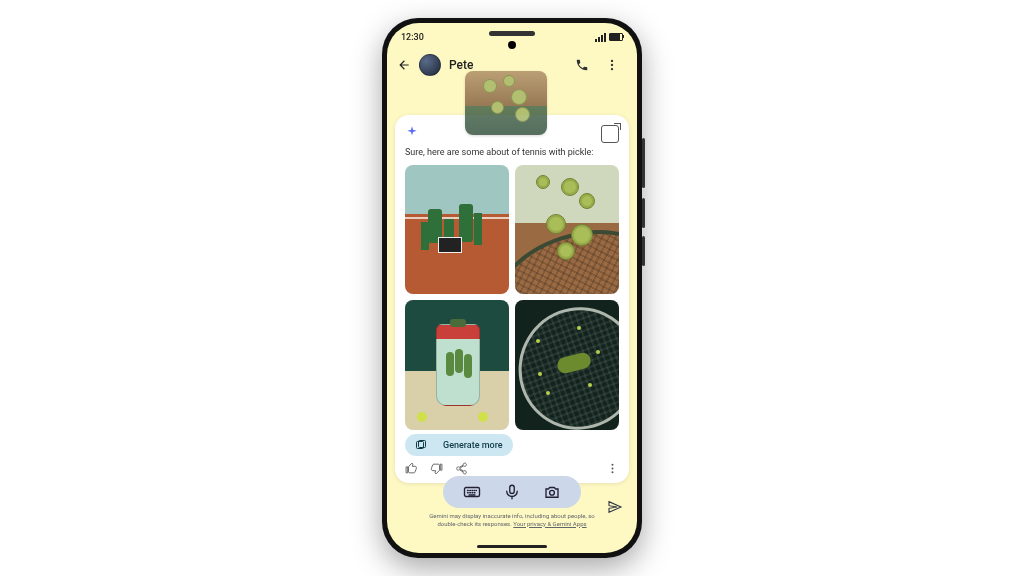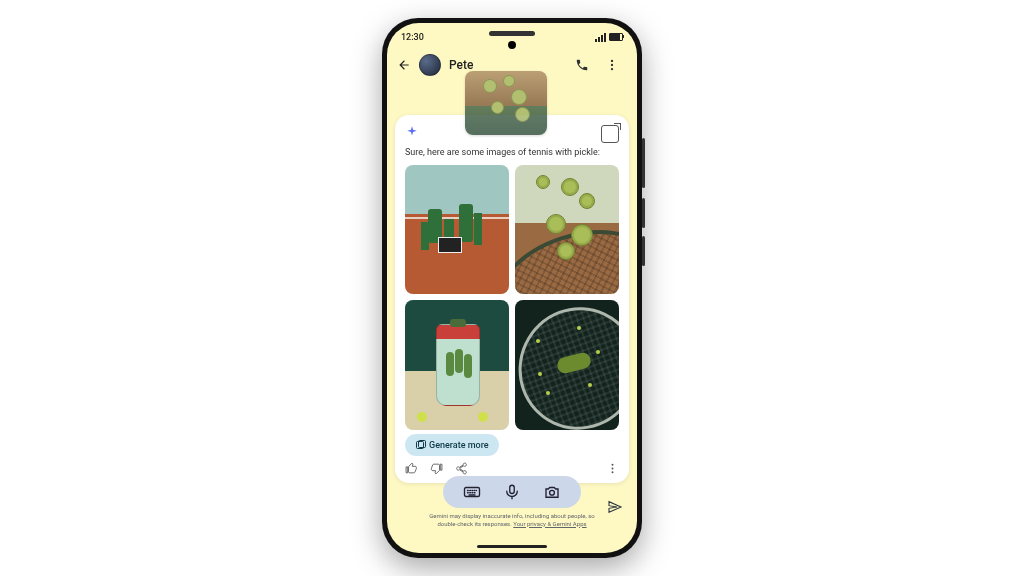--- a/index.html
+++ b/index.html
@@ -57,21 +57,21 @@
   .t3 .jar{position:absolute;left:30%;top:18%;width:40%;height:62%;background:linear-gradient(180deg,#c9403a 0 18%,#bfe0cf 18% 100%);border-radius:6px 6px 10px 10px;border:1px solid rgba(0,0,0,.2)}
   .t3 .jar::before{content:"";position:absolute;top:-6px;left:30%;width:40%;height:8px;background:#4a6b3a;border-radius:3px}
   .t3 .pk{position:absolute;width:8px;height:24px;background:#5a8a3f;border-radius:4px}
   .t3 .ball{position:absolute;width:10px;height:10px;border-radius:50%;background:#cfe04a;bottom:6%}
   
   .t4{background:#12231d}
   .t4 .racket{position:absolute;right:-20%;top:5%;width:110%;height:90%;border:3px solid #aeb7ad;border-radius:50%;transform:rotate(25deg);background:repeating-linear-gradient(45deg,rgba(255,255,255,.08) 0 2px,transparent 2px 6px),repeating-linear-gradient(-45deg,rgba(255,255,255,.08) 0 2px,transparent 2px 6px)}
   .t4 .pickle{position:absolute;left:40%;top:42%;width:34px;height:16px;background:#6c8b2f;border-radius:8px;transform:rotate(-15deg)}
   .t4 .spark{position:absolute;width:4px;height:4px;background:#b8cf4b;border-radius:50%}
 
-  .gen-more{margin-top:4px;align-self:flex-start;display:inline-flex;align-items:center;gap:2px;background:#cde7f2;border-radius:14px;padding:5px 10px;font-size:9px;color:#103a4a;font-weight:500}
+  .gen-more{margin-top:4px;align-self:flex-start;display:inline-flex;align-items:center;gap:16px;background:#cde7f2;border-radius:14px;padding:5px 10px;font-size:9px;color:#103a4a;font-weight:500}
   .gen-more .gic{width:12px;height:12px}
 
   .fb{margin-top:6px;display:flex;align-items:center;gap:12px;color:#555}
   .fb .sp{flex:1}
 
   .dock{position:absolute;left:0;right:0;bottom:26px;display:flex;flex-direction:column;align-items:center;gap:4px;z-index:20}
   .pill{display:flex;align-items:center;justify-content:center;gap:22px;background:#cdd7ea;border-radius:22px;padding:7px 20px}
   .pill .i{color:#223}
   .send{position:absolute;right:14px;bottom:38px;color:#2a3340}
   .disc{font-size:6px;color:#60666d;text-align:center;max-width:210px;line-height:1.25}
@@ -140,21 +140,21 @@
 
       <div class="card">
         <div class="card-head">
           <span class="spark">
             <svg width="14" height="14" viewBox="0 0 24 24">
                 <path d="M12 2l1.8 6.2L20 10l-6.2 1.8L12 18l-1.8-6.2L4 10l6.2-1.8z" fill="#5b6ef5"></path>
               </svg>
           </span>
           <span class="open-ext"></span>
         </div>
-        <div class="resp">Sure, here are some images of tennis with pickle:</div>
+        <div class="resp">Sure, here are some about of tennis with pickle:</div>
 
         <div class="grid">
           <div class="tile t1">
             <div class="net"></div>
               <div class="cactus"></div>
               <div class="cactus2"></div>
               <div class="board"></div>
           </div>
           <div class="tile t2">
             <div class="racket"></div>

